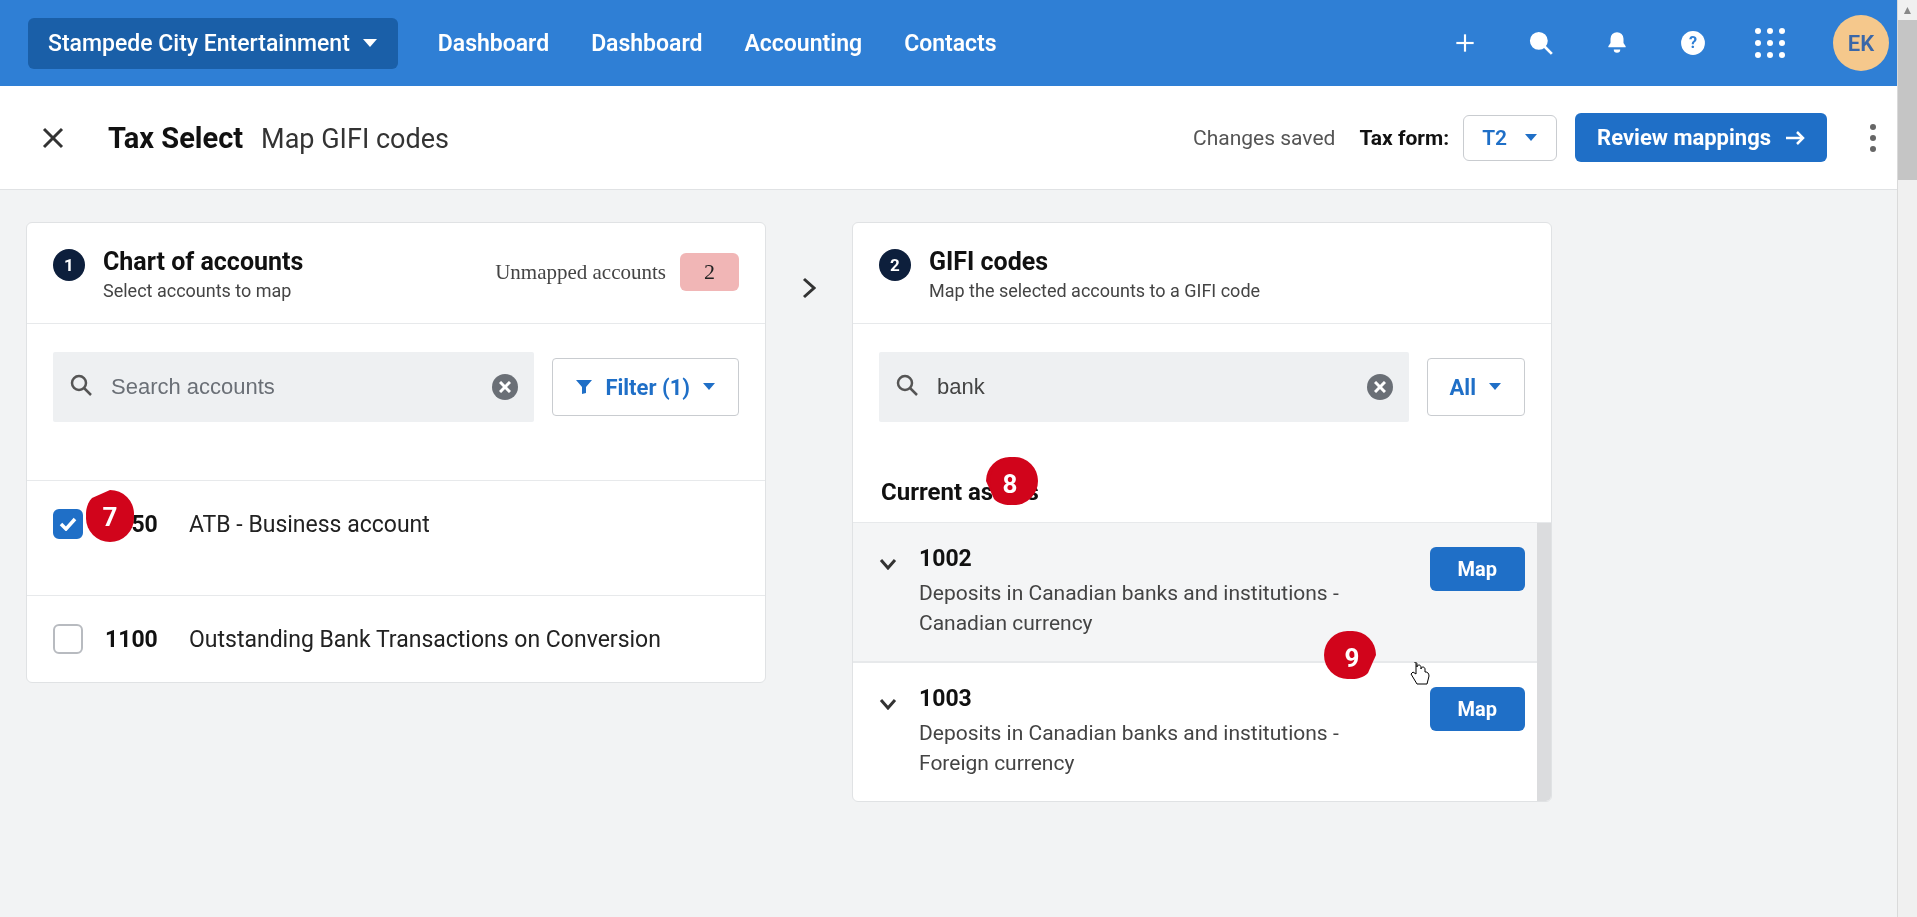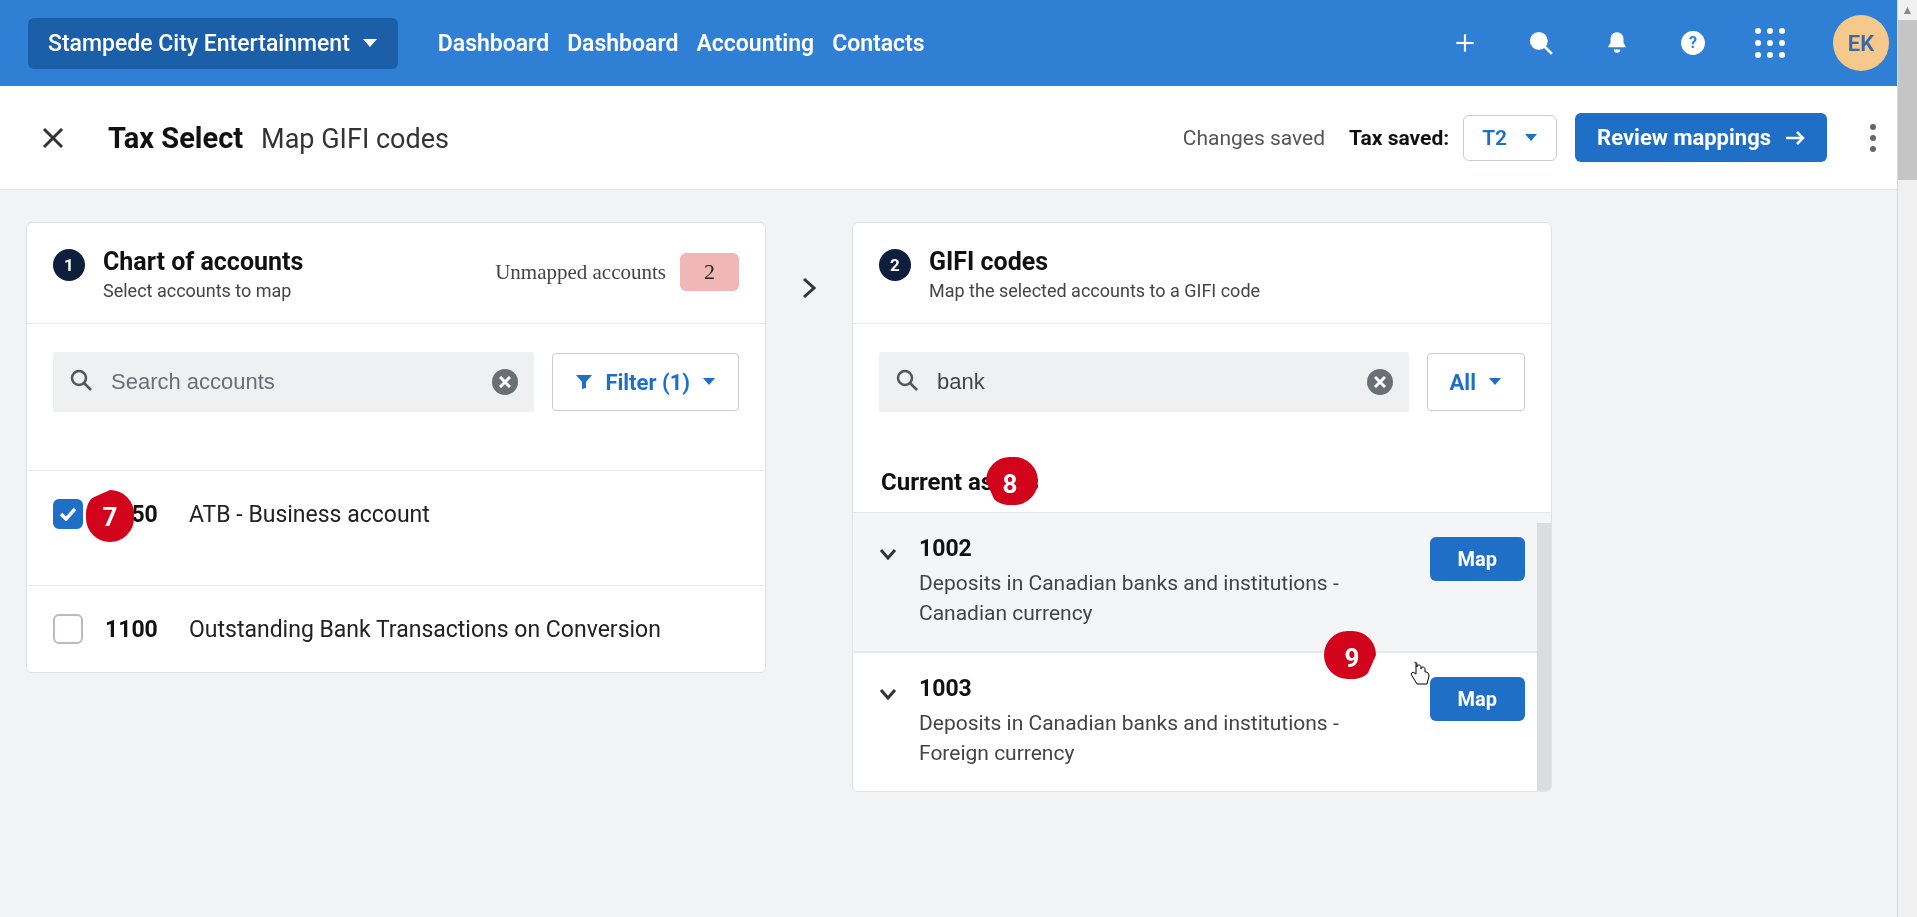--- a/index.html
+++ b/index.html
@@ -26,21 +26,21 @@
     font-size: 23px;
     font-weight: 500;
     padding: 12px 20px;
     border-radius: 6px;
     display: flex;
     align-items: center;
     gap: 12px;
     cursor: pointer;
   }
   .org-selector svg { width: 16px; height: 12px; fill: #fff; }
-  .nav-links { display: flex; gap: 18px; }
+  .nav-links { display: flex; gap: 42px; }
   .nav-link {
     color: #fff;
     font-size: 23px;
     font-weight: 600;
     cursor: pointer;
   }
   .topbar-spacer { flex: 1; }
   .topbar-icons {
     display: flex;
     align-items: center;
@@ -159,21 +159,21 @@
   .controls-row {
     display: flex; align-items: center; gap: 18px;
     padding: 28px 26px 30px 26px;
   }
   .search-box {
     flex: 1;
     background: #eef0f2;
     border-radius: 2px;
     display: flex; align-items: center;
     padding: 4px 16px;
-    height: 60px;
+    height: 70px;
     gap: 18px;
     position: relative;
   }
   .search-box input {
     border: none; background: transparent;
     font-size: 22px; color: #444;
     flex: 1; outline: none;
   }
   .search-box input::placeholder { color: #6a6f76; }
   .search-icon svg { width: 24px; height: 24px; stroke: #555; fill: none; stroke-width: 2.5; }
@@ -368,21 +368,21 @@
         <line x1="2" y1="2" x2="20" y2="20"></line>
         <line x1="20" y1="2" x2="2" y2="20"></line>
       </svg>
   </div>
   <div class="page-title-wrap">
     <span class="page-title">Tax Select</span>
     <span class="page-subtitle">Map GIFI codes</span>
   </div>
   <div class="subheader-spacer"></div>
   <span class="changes-saved">Changes saved</span>
-  <span class="taxform-label">Tax saved:</span>
+  <span class="taxform-label">Tax form:</span>
   <div class="taxform-select">
     <span>T2</span>
     <svg viewBox="0 0 14 10">
         <path d="M1 1 L7 8 L13 1 Z"></path>
       </svg>
   </div>
   <div class="review-btn">
     <span>Review mappings</span>
     <svg viewBox="0 0 20 14">
         <line x1="1" y1="7" x2="17" y2="7" stroke-width="2.5"></line>

